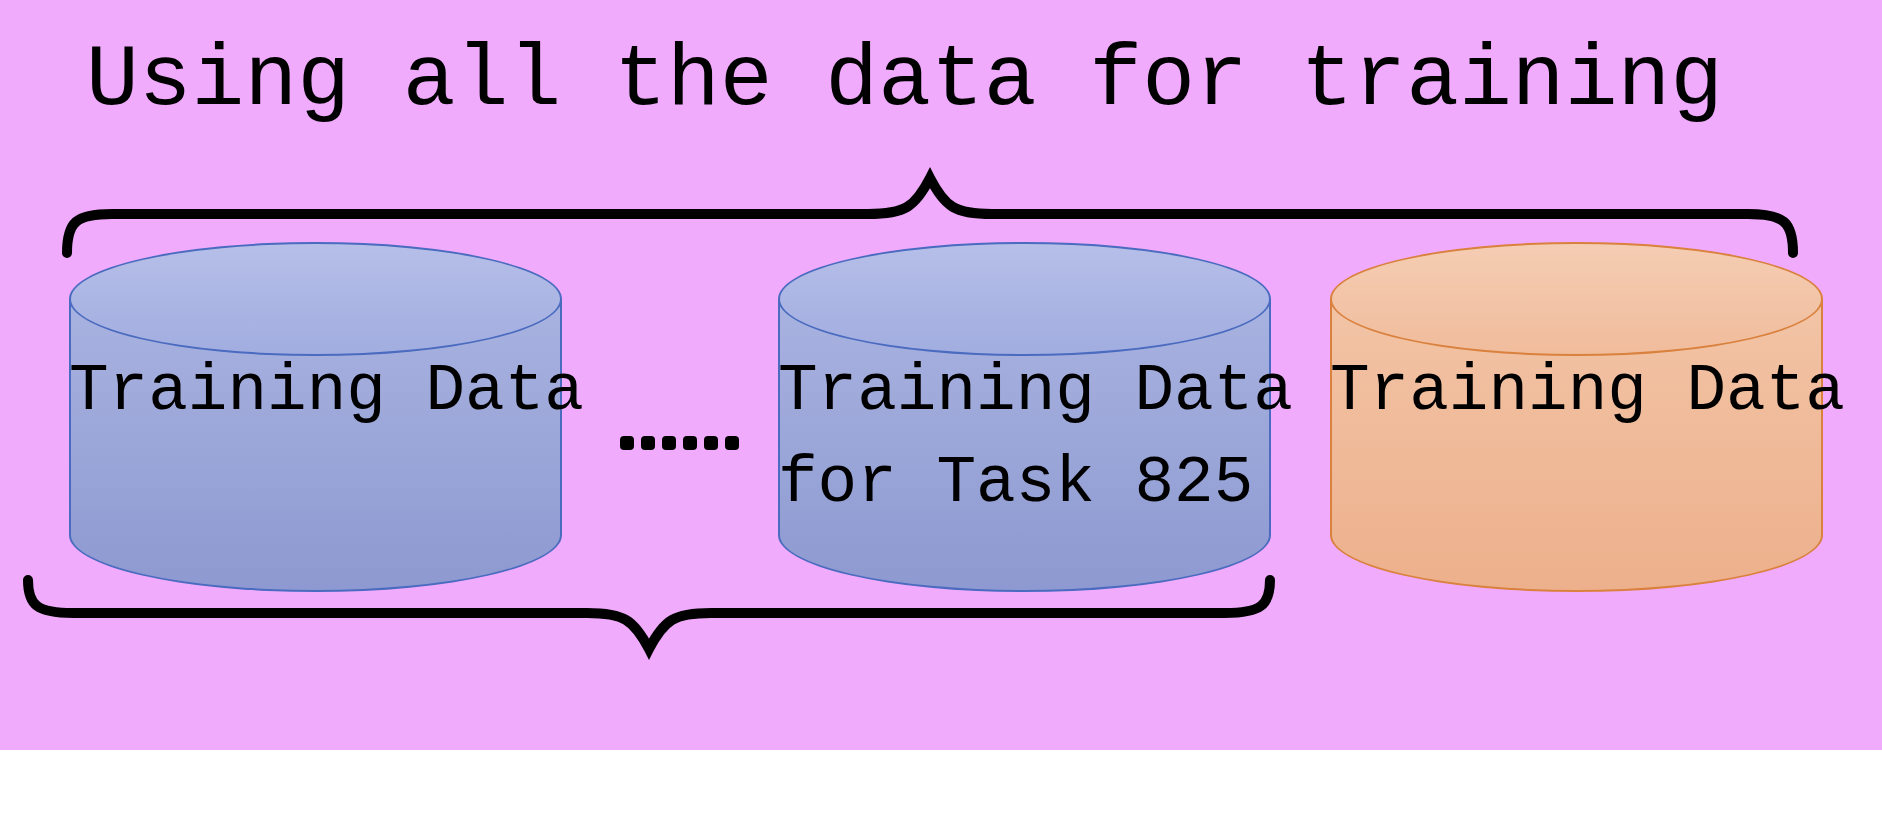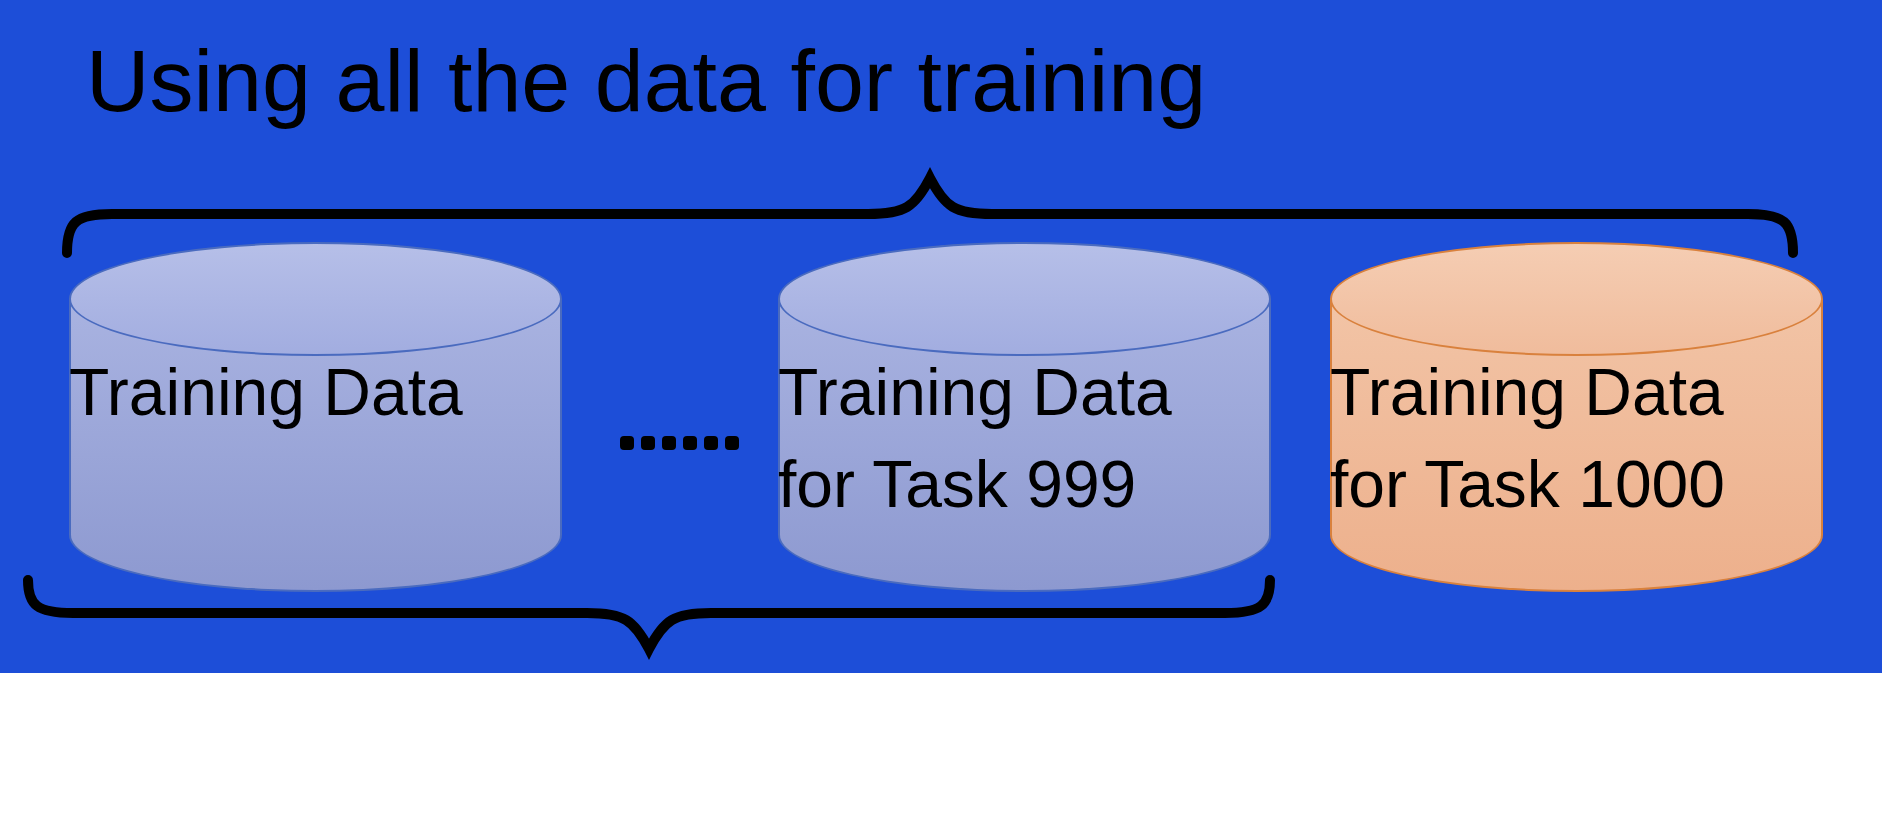--- a/index.html
+++ b/index.html
@@ -12,24 +12,24 @@
     --orange-top-light:#f5cdb3;
     --orange-top-dark:#f0bc9c;
     --orange-body-light:#f2c4a6;
     --orange-body-dark:#edb08c;
     --text:#000000;
     --brace:#000000;
   }
   html,body{margin:0;padding:0;background:#ffffff;}
   .stage{
     position:relative;
-    width:1882px;height:673px;
-    background:#1d4ed8;
+    width:1882px;height:750px;
+    background:#f0abfc;
     overflow:hidden;
-    font-family:Liberation Sans, sans-serif;
+    font-family:Liberation Mono, monospace;
     color:var(--text);
   }
   .big-label{
     position:absolute;
     font-size:88px;
     line-height:110px;
     white-space:nowrap;
     color:var(--text);
   }
   #top-label{left:86px;top:26px;}
@@ -108,27 +108,26 @@
     <div class="dot"></div>
     <div class="dot"></div>
     <div class="dot"></div>
   </div>
 
   <div id="cyl-2" class="cylinder blue">
     <div class="cyl-body"></div>
     <div class="cyl-top"></div>
     <div class="cyl-label">
       <div>Training Data</div>
-      <div>for Task 999</div>
+      <div>for Task 825</div>
     </div>
   </div>
 
   <div id="cyl-3" class="cylinder orange">
     <div class="cyl-body"></div>
     <div class="cyl-top"></div>
     <div class="cyl-label">
       <div>Training Data</div>
-      <div>for Task 1000</div>
     </div>
   </div>
 
 
 </div>
 
 </body></html>

